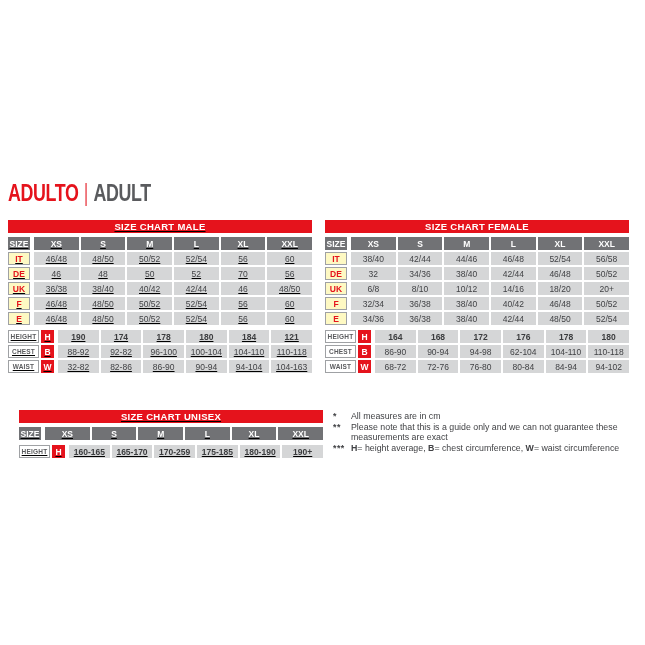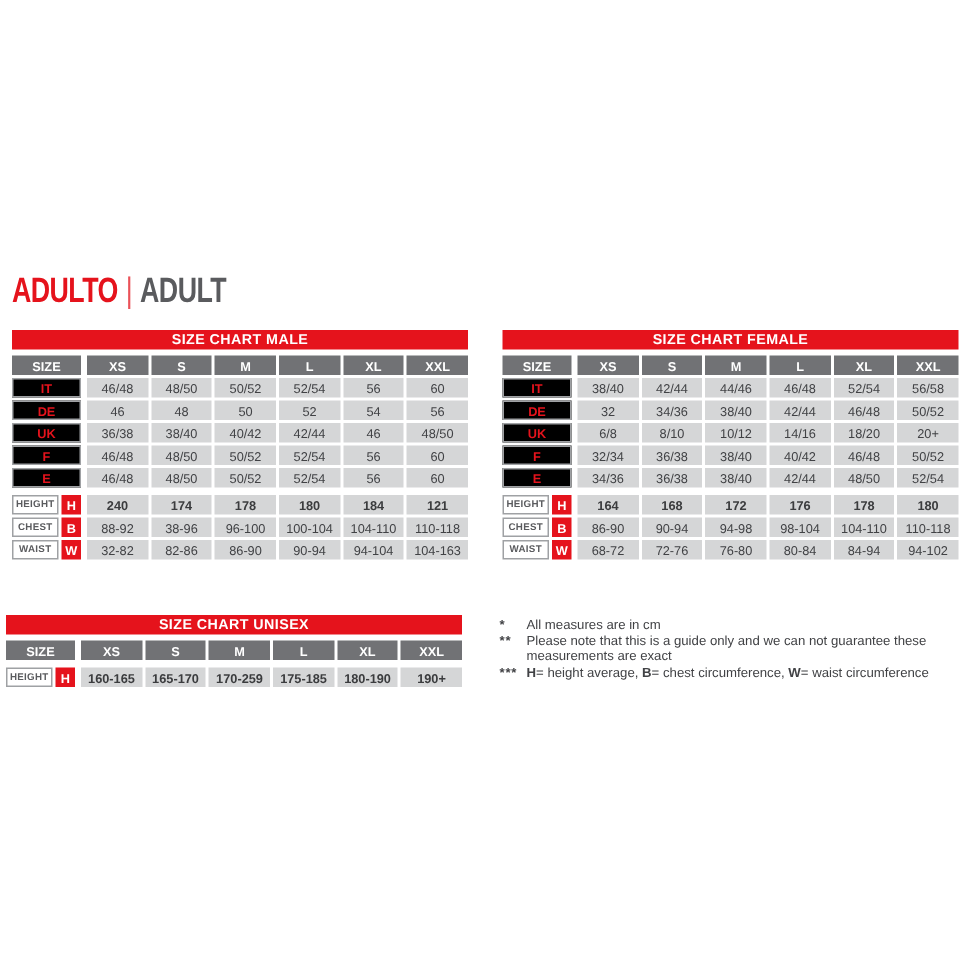--- a/index.html
+++ b/index.html
@@ -12,40 +12,40 @@
   .title {
     position:absolute; left:8px; top:180px; margin:0;
     font-size:23.5px; font-weight:bold; white-space:nowrap; letter-spacing:-0.5px;
     transform:scaleX(0.76); transform-origin:left top;
   }
   .t-primary { color:var(--red); }
   .t-sep { color:var(--sep-red); font-weight:normal; margin:0 7px; }
   .t-secondary { color:var(--title-gray); }
 
   .chart { position:absolute; width:304px; }
-  .chart-male   { left:8px;   top:220px; }
-  .chart-female { left:335px; top:220px; }
-  .chart-unisex { left:4px;   top:410px; }
+  .chart-male   { left:8px;   top:220px;text-decoration:underline; }
+  .chart-female { left:325px; top:220px; }
+  .chart-unisex { left:19px;   top:410px;text-decoration:underline; }
 
   .chart-bar {
     height:13px; background:var(--red); color:#fff; font-weight:bold;
     font-size:9.5px; letter-spacing:0.3px; display:flex; align-items:center;
     justify-content:center; margin-bottom:4px;
   }
   .row { display:flex; height:13px; margin-top:2px; }
   .row.gap-before { margin-top:5px; }
   .row > * { box-sizing:border-box; }
 
   .label-cell {
-    width:46px; flex:none; margin-right:4px; display:flex;
+    width:22px; flex:none; margin-right:4px; display:flex;
     align-items:center; justify-content:center;
   }
   .header-cell { background:var(--dark-gray); color:#fff; font-weight:bold; font-size:8.5px; }
   .size-label {
-    background:#000000; border:1px solid var(--label-border);
+    background:#fef9c3; border:1px solid var(--label-border);
     color:var(--red); font-weight:bold; font-size:8.5px;
   }
   .measure-wrap { width:46px; flex:none; margin-right:4px; display:flex; }
   .measure-label {
     flex:1; background:#fff; border:1px solid var(--label-border);
     color:var(--title-gray); font-weight:bold; font-size:6.5px; letter-spacing:0.2px;
     display:flex; align-items:center; justify-content:center; margin-right:2px;
     box-sizing:border-box;
   }
   .badge {
@@ -95,21 +95,21 @@
       <div class="cell">52/54</div>
       <div class="cell">56</div>
       <div class="cell">60</div>
     </div>
     <div class="row">
       <div class="label-cell size-label">DE</div>
       <div class="cell">46</div>
       <div class="cell">48</div>
       <div class="cell">50</div>
       <div class="cell">52</div>
-      <div class="cell">54</div>
+      <div class="cell">70</div>
       <div class="cell">56</div>
     </div>
     <div class="row">
       <div class="label-cell size-label">UK</div>
       <div class="cell">36/38</div>
       <div class="cell">38/40</div>
       <div class="cell">40/42</div>
       <div class="cell">42/44</div>
       <div class="cell">46</div>
       <div class="cell">48/50</div>
@@ -130,34 +130,34 @@
       <div class="cell">50/52</div>
       <div class="cell">52/54</div>
       <div class="cell">56</div>
       <div class="cell">60</div>
     </div>
     <div class="row gap-before">
       <div class="measure-wrap">
         <div class="measure-label">HEIGHT</div>
         <div class="badge">H</div>
       </div>
-      <div class="cell bold">240</div>
+      <div class="cell bold">190</div>
       <div class="cell bold">174</div>
       <div class="cell bold">178</div>
       <div class="cell bold">180</div>
       <div class="cell bold">184</div>
       <div class="cell bold">121</div>
     </div>
     <div class="row">
       <div class="measure-wrap">
         <div class="measure-label">CHEST</div>
         <div class="badge">B</div>
       </div>
       <div class="cell">88-92</div>
-      <div class="cell">38-96</div>
+      <div class="cell">92-82</div>
       <div class="cell">96-100</div>
       <div class="cell">100-104</div>
       <div class="cell">104-110</div>
       <div class="cell">110-118</div>
     </div>
     <div class="row">
       <div class="measure-wrap">
         <div class="measure-label">WAIST</div>
         <div class="badge">W</div>
       </div>
@@ -238,21 +238,21 @@
       <div class="cell bold">180</div>
     </div>
     <div class="row">
       <div class="measure-wrap">
         <div class="measure-label">CHEST</div>
         <div class="badge">B</div>
       </div>
       <div class="cell">86-90</div>
       <div class="cell">90-94</div>
       <div class="cell">94-98</div>
-      <div class="cell">98-104</div>
+      <div class="cell">62-104</div>
       <div class="cell">104-110</div>
       <div class="cell">110-118</div>
     </div>
     <div class="row">
       <div class="measure-wrap">
         <div class="measure-label">WAIST</div>
         <div class="badge">W</div>
       </div>
       <div class="cell">68-72</div>
       <div class="cell">72-76</div>

